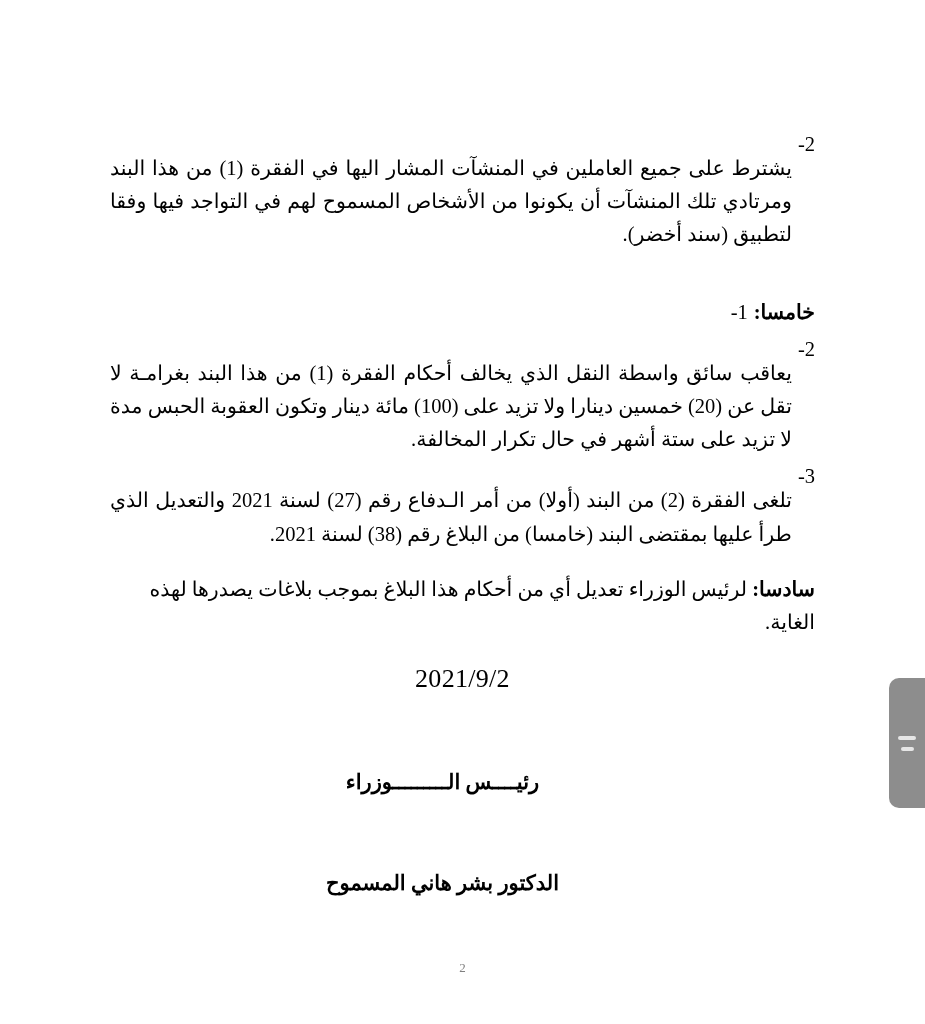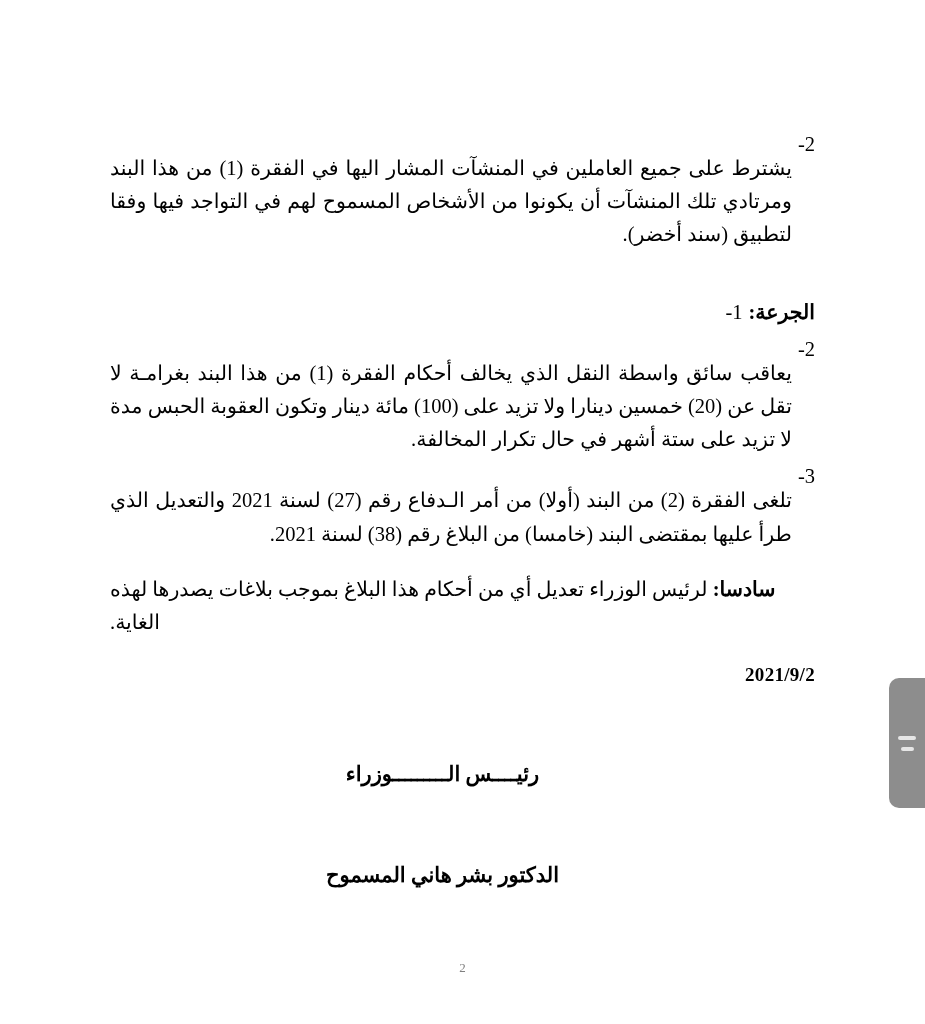--- a/index.html
+++ b/index.html
@@ -52,28 +52,29 @@
     font-weight: bold;
   }
   .block-gap {
     height: 18px;
   }
   .section-fifth {
     margin-top: 22px;
   }
   .sixth {
     margin-top: 22px;
-    text-align: left;
+    text-align: right;
     font-size: 20.5px;
     line-height: 1.6;
   }
   .date {
     margin-top: 26px;
-    font-weight: bold;
-    font-size: 19px;
+    text-align: center;
+    font-weight: normal;
+    font-size: 26px;
     letter-spacing: 0.3px;
   }
   .signature-title {
     margin-top: 76px;
     text-align: center;
     font-weight: bold;
     font-size: 21px;
     padding-right: 40px;
   }
   .signature-name {
@@ -127,21 +128,21 @@
     <div class="numbered">
       <span class="num">2-</span>
       <span class="numtext">يشترط على جميع العاملين في المنشآت المشار اليها في الفقرة (1) من هذا البند ومرتادي تلك المنشآت أن يكونوا من الأشخاص المسموح لهم في التواجد فيها وفقا لتطبيق (سند أخضر).</span>
     </div>
 
     <div class="block-gap"></div>
 
     <div class="section-fifth">
 
       <div class="numbered">
-        <span class="num lead">الجرعة:</span>
+        <span class="num lead">خامسا:</span>
         <span class="num">1-</span>
       </div>
 
       <div class="numbered">
         <span class="num">2-</span>
         <span class="numtext">يعاقب سائق واسطة النقل الذي يخالف أحكام الفقرة (1) من هذا البند بغرامـة لا تقل عن (20) خمسين دينارا ولا تزيد على (100) مائة دينار وتكون العقوبة الحبس مدة لا تزيد على ستة أشهر في حال تكرار المخالفة.</span>
       </div>
 
       <div class="numbered">
         <span class="num">3-</span>

